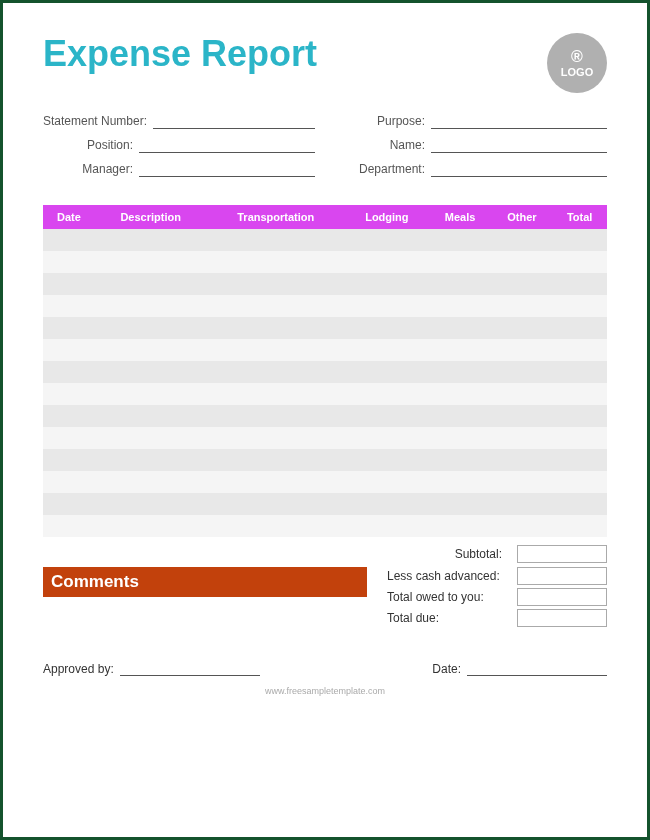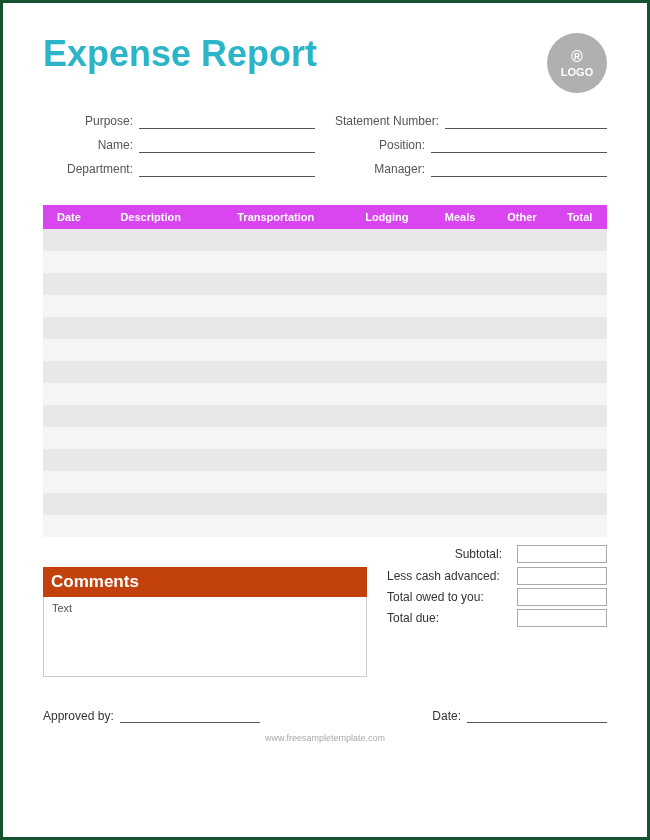--- a/index.html
+++ b/index.html
@@ -204,43 +204,43 @@
     <div class="title">Expense Report</div>
     <div class="logo-circle">
       <span class="r-mark">®</span>
       <span>LOGO</span>
     </div>
   </div>
 
   <div class="info-section">
     <div class="info-col">
       <div class="info-row">
+        <span class="info-label">Statement Number:</span>
+        <div class="info-line"></div>
+      </div>
+      <div class="info-row">
+        <span class="info-label">Position:</span>
+        <div class="info-line"></div>
+      </div>
+      <div class="info-row">
+        <span class="info-label">Manager:</span>
+        <div class="info-line"></div>
+      </div>
+    </div>
+    <div class="info-col">
+      <div class="info-row">
         <span class="info-label">Purpose:</span>
         <div class="info-line"></div>
       </div>
       <div class="info-row">
         <span class="info-label">Name:</span>
         <div class="info-line"></div>
       </div>
       <div class="info-row">
         <span class="info-label">Department:</span>
-        <div class="info-line"></div>
-      </div>
-    </div>
-    <div class="info-col">
-      <div class="info-row">
-        <span class="info-label">Statement Number:</span>
-        <div class="info-line"></div>
-      </div>
-      <div class="info-row">
-        <span class="info-label">Position:</span>
-        <div class="info-line"></div>
-      </div>
-      <div class="info-row">
-        <span class="info-label">Manager:</span>
         <div class="info-line"></div>
       </div>
     </div>
   </div>
 
   <table class="expense-table">
     <thead>
       <tr>
         <th>Date</th>
         <th>Description</th>
@@ -382,23 +382,20 @@
   </table>
 
   <div class="subtotal-row">
     <span class="subtotal-label">Subtotal:</span>
     <div class="subtotal-box"></div>
   </div>
 
   <div class="bottom-section">
     <div class="comments-box">
       <div class="comments-header">Comments</div>
-      <div class="comments-body">
-        <span>Text</span>
-      </div>
     </div>
     <div class="totals-box">
       <div class="total-row">
         <span class="total-label">Less cash advanced:</span>
         <div class="total-input"></div>
       </div>
       <div class="total-row">
         <span class="total-label">Total owed to you:</span>
         <div class="total-input"></div>
       </div>

